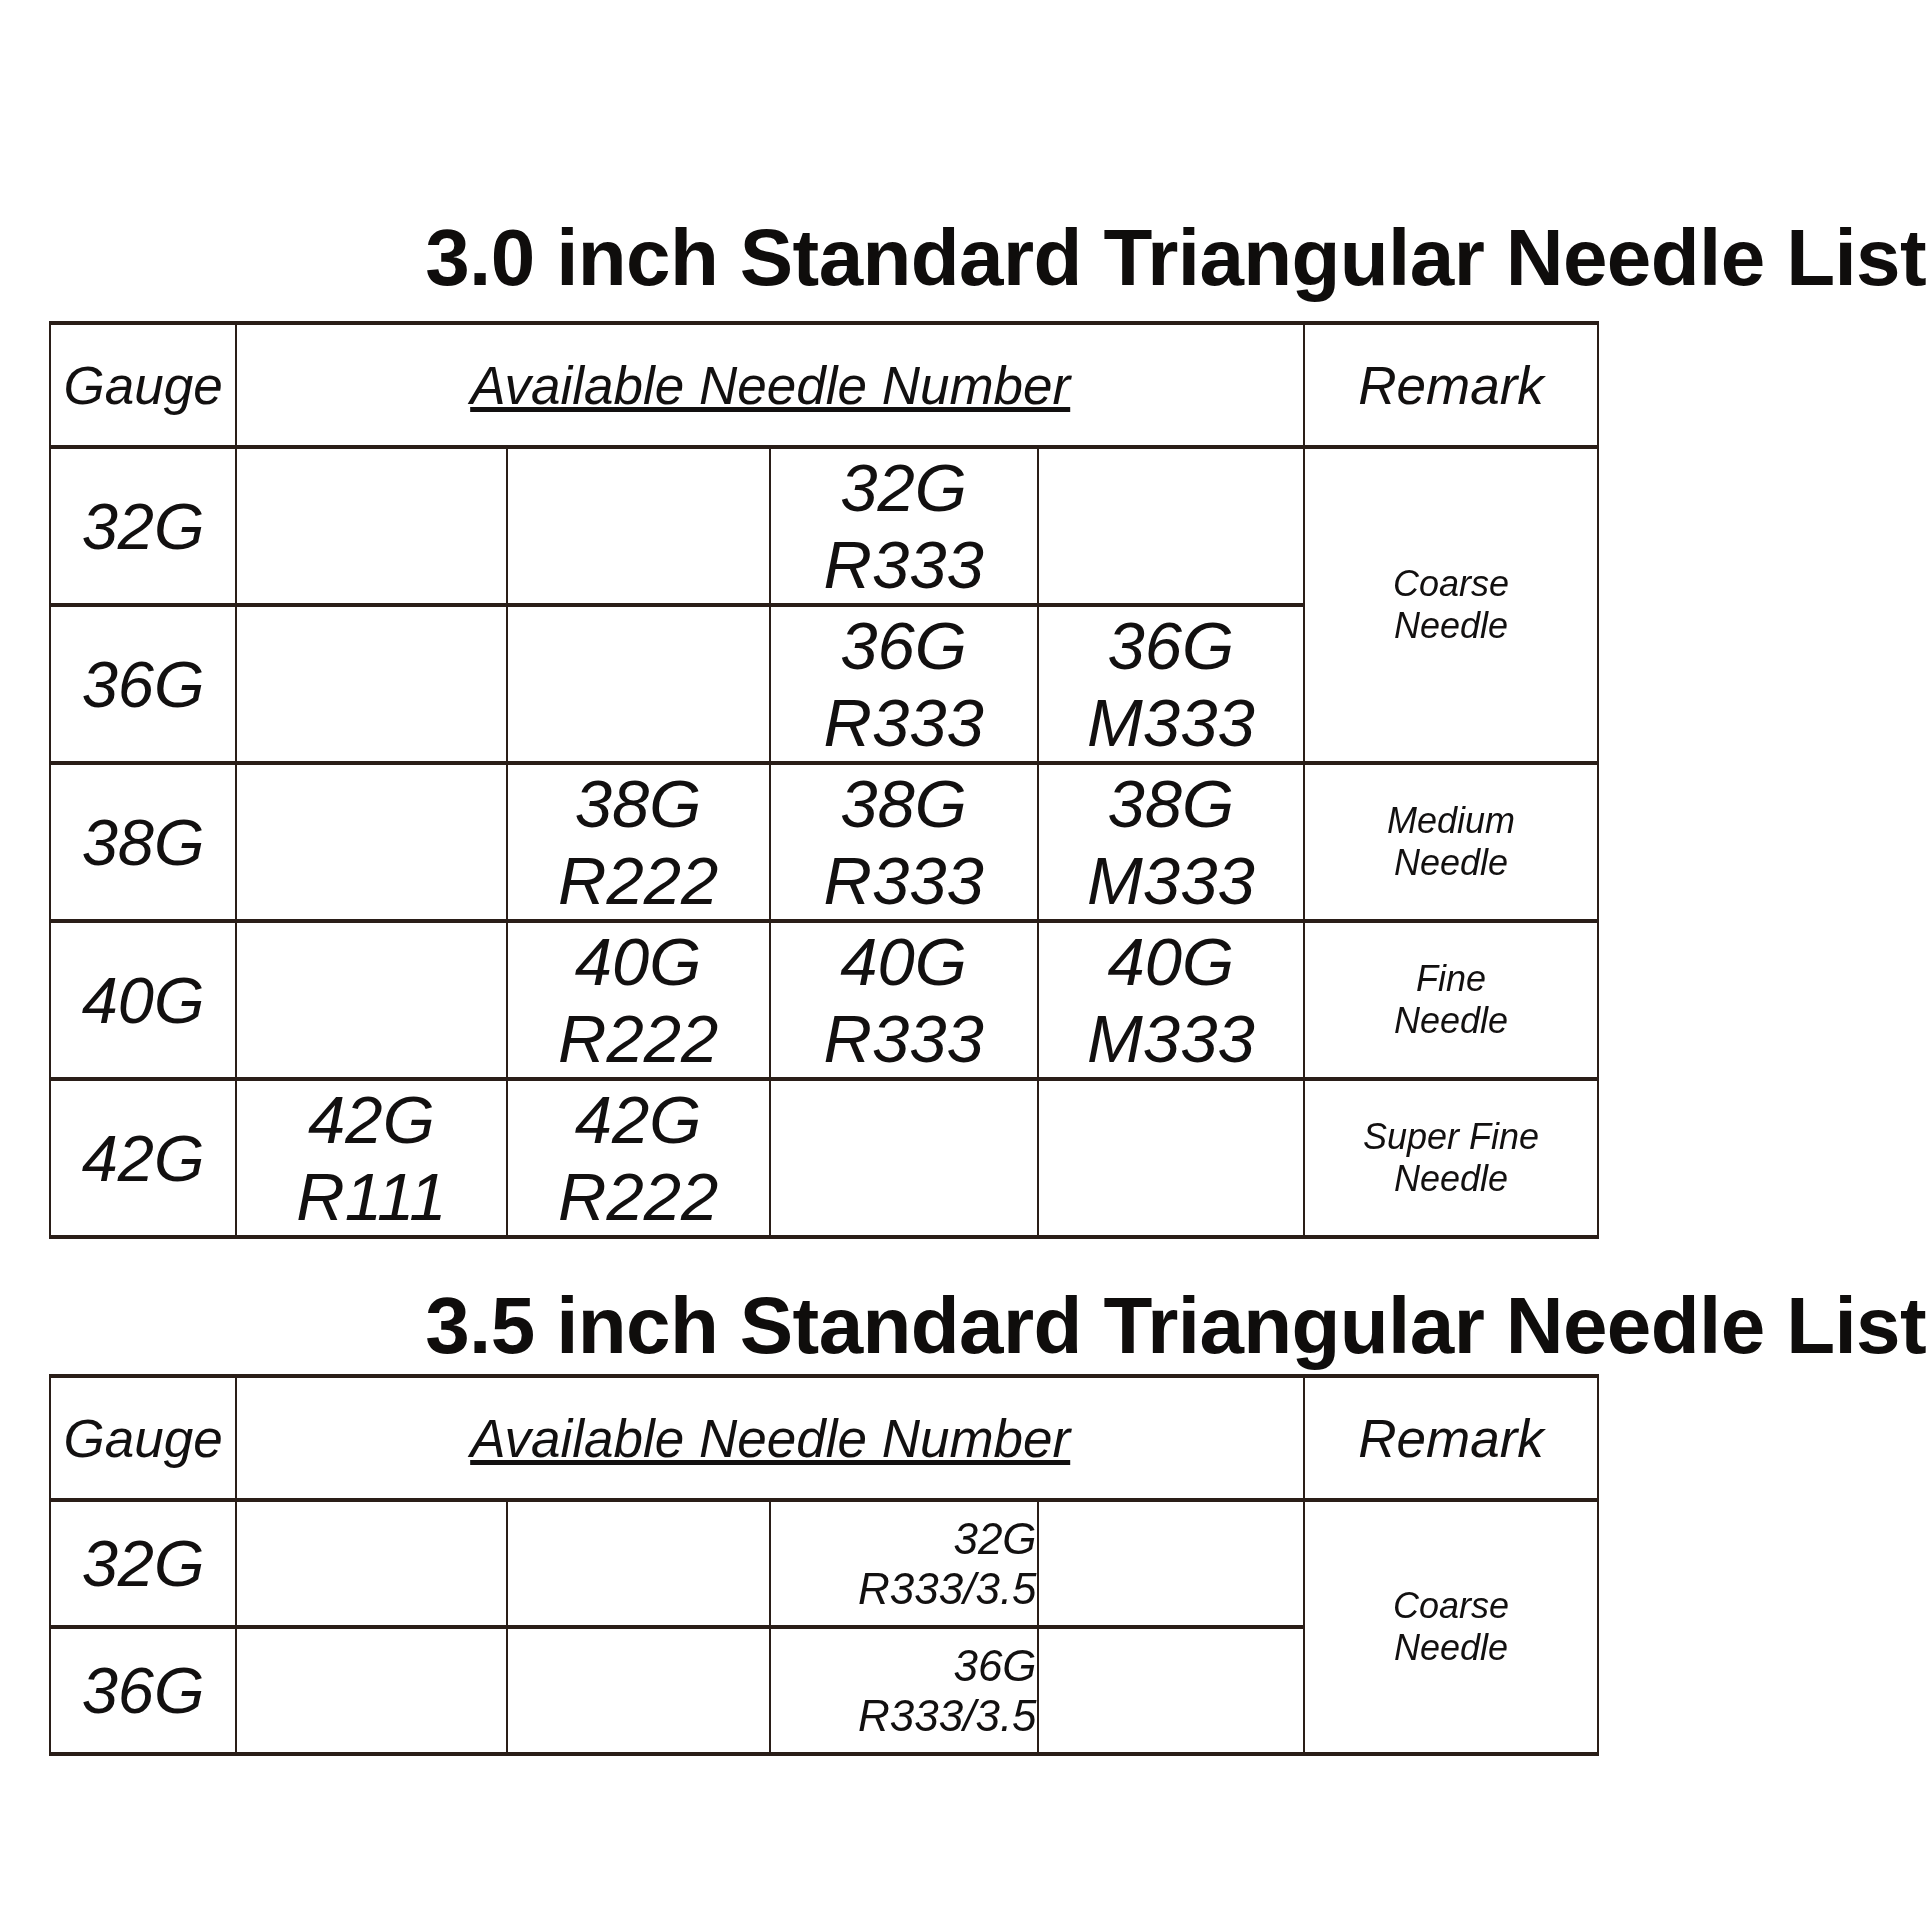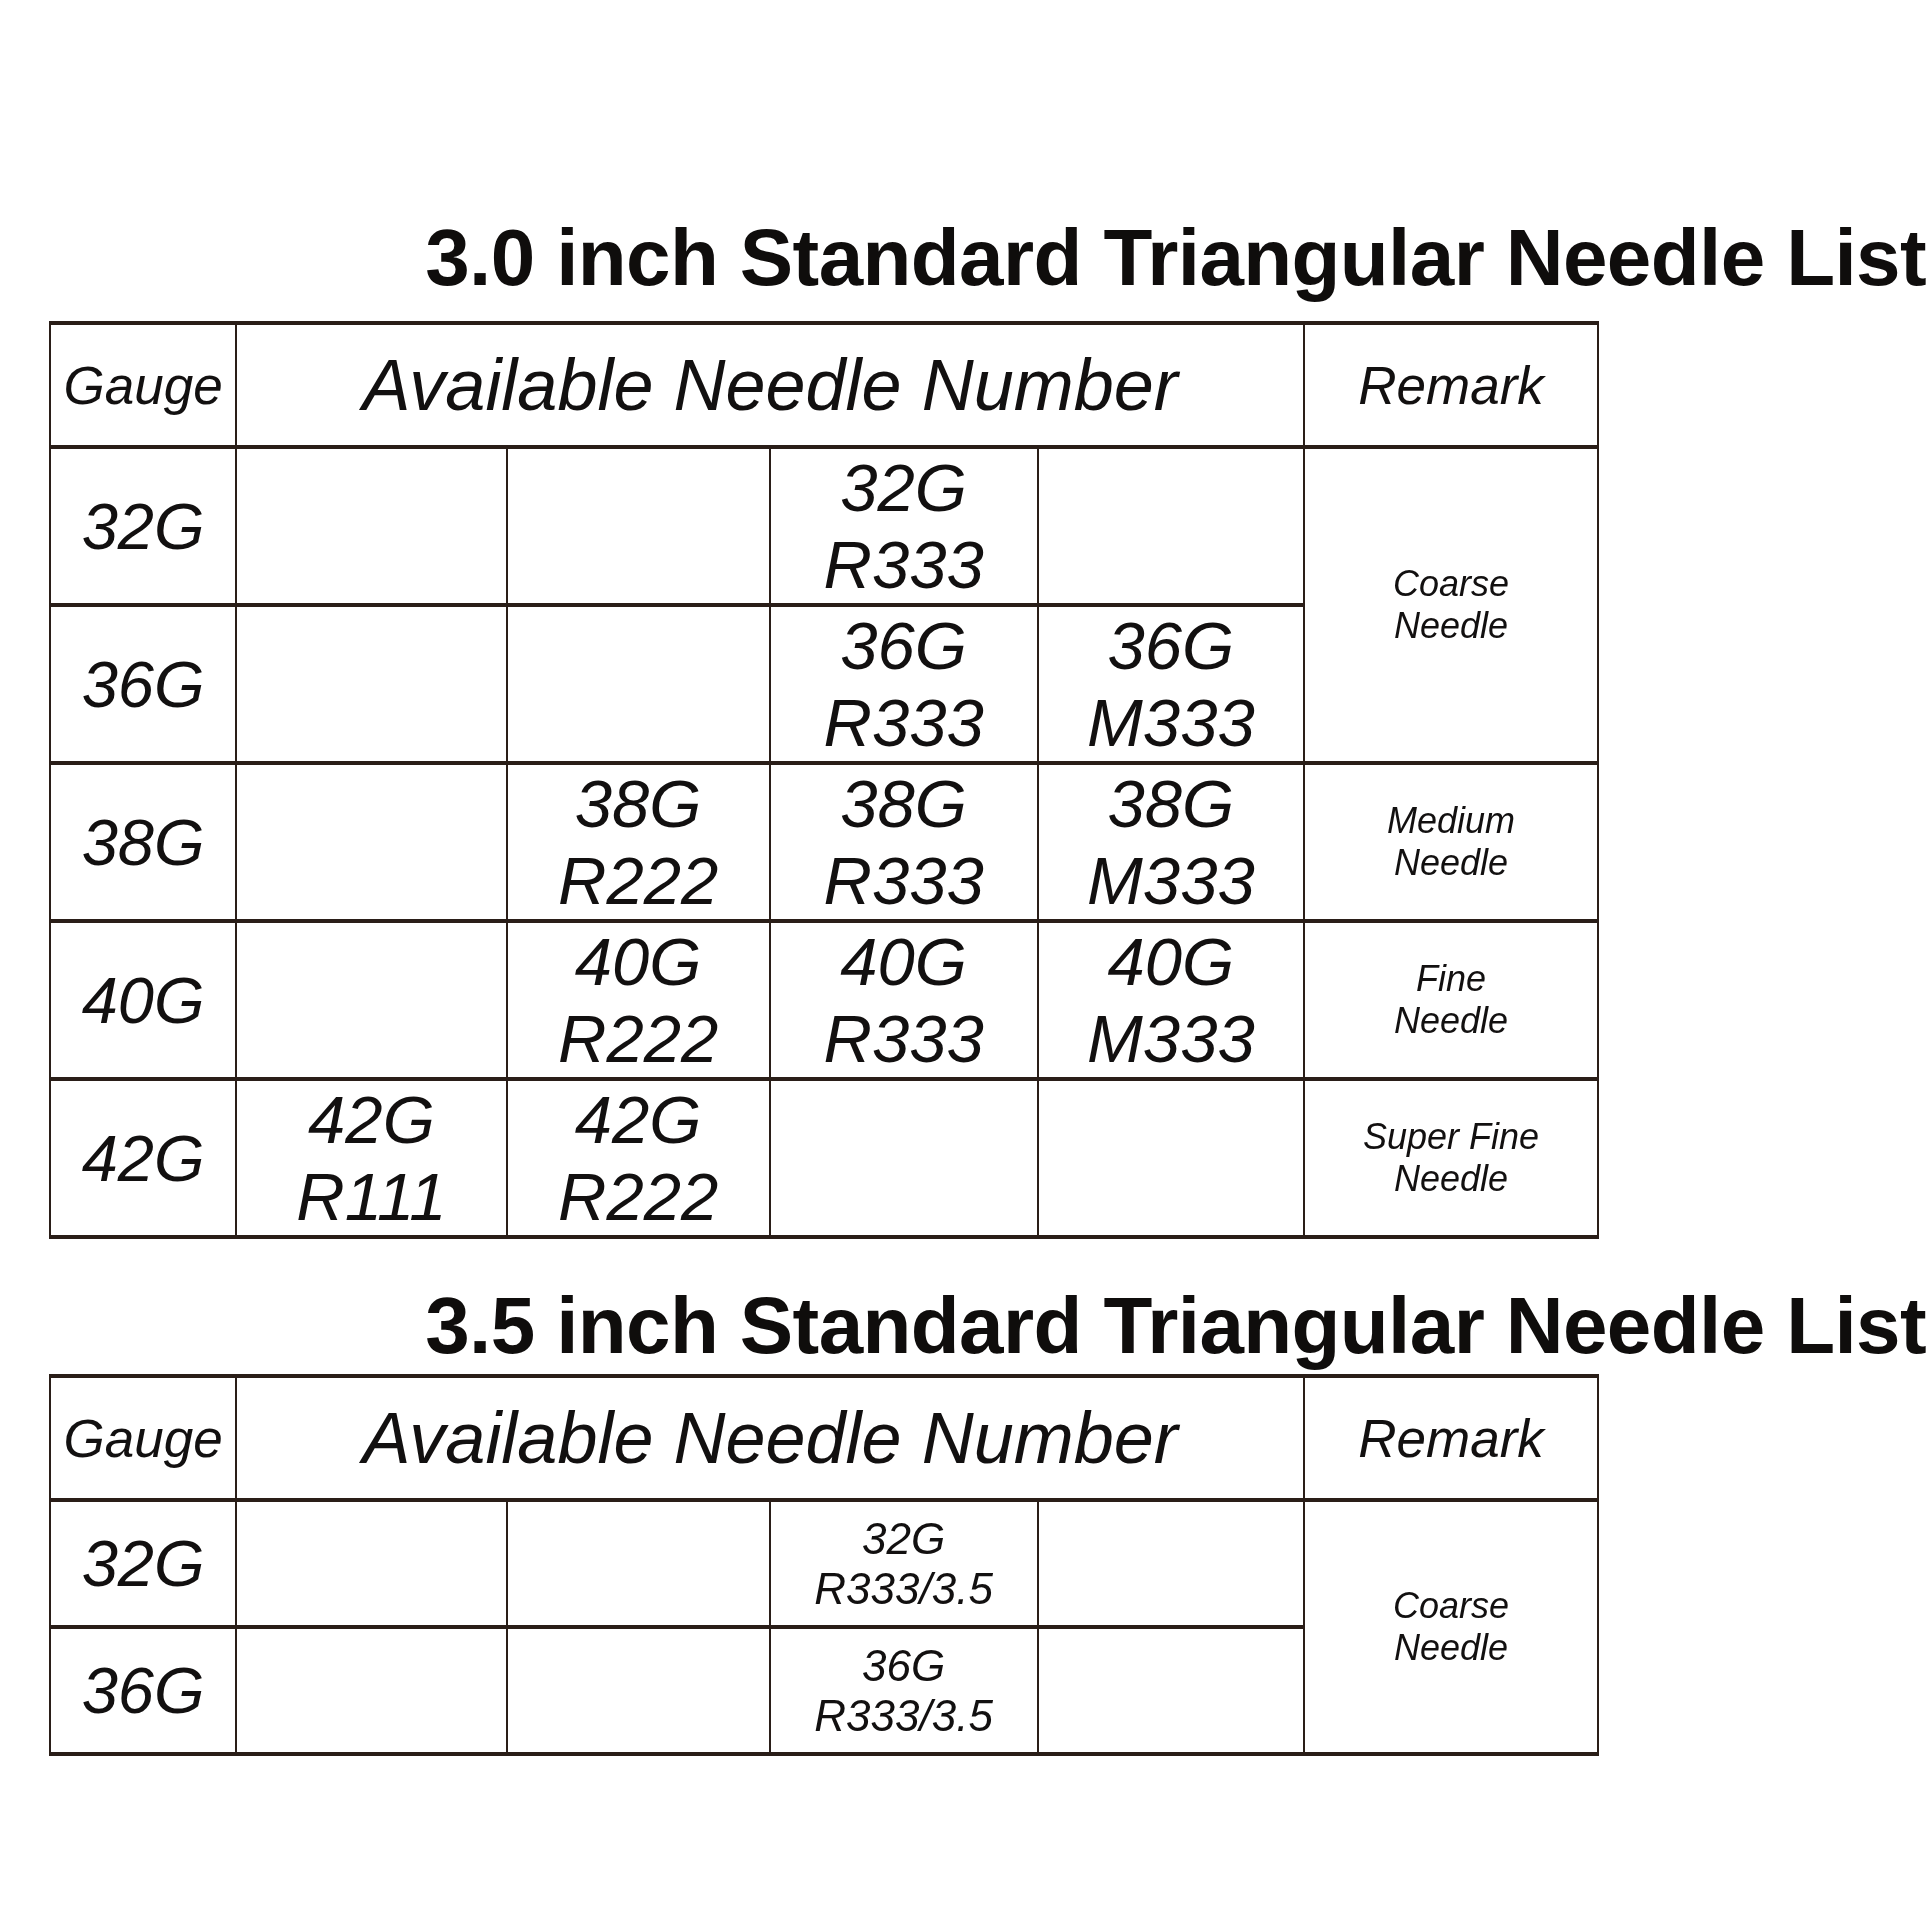--- a/index.html
+++ b/index.html
@@ -49,24 +49,24 @@
     vertical-align: middle;
     font-style: italic;
     overflow: hidden;
   }
 
   tr.header-row       { height: 124px; }
   #table-1 tr.data-row { height: 124px; }
   #table-2 tr.data-row { height: 127px; }
 
   .th-gauge, .th-remark { font-size: 53px; }
-  .th-available         { font-size: 72px; }
+  .th-available         { font-size: 53px; text-decoration: underline; }
   .td-gauge             { font-size: 65px; }
   .td-needle            { font-size: 67px; }
-  #table-2 .td-needle   { font-size: 44px; }
+  #table-2 .td-needle   { font-size: 44px; text-align: right; }
   .td-remark {
     font-size: 36px;
     line-height: 1.17;
     white-space: pre-line;   
   }
 </style>
 </head>
 <body>
 
 <h1 class="page-title" id="title-1">3.0 inch Standard Triangular Needle List</h1>

